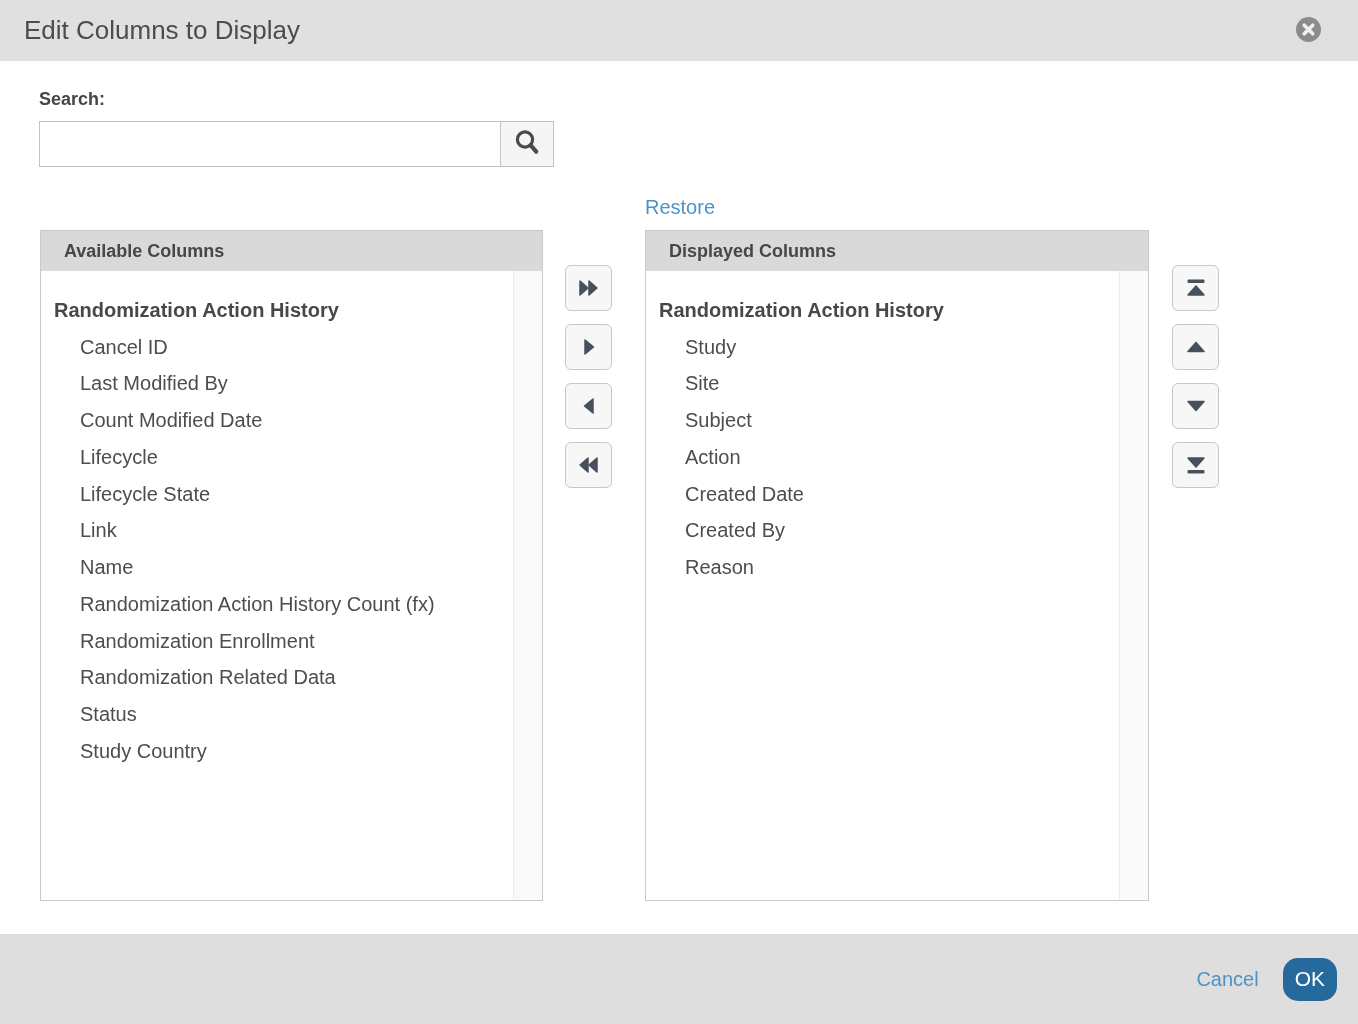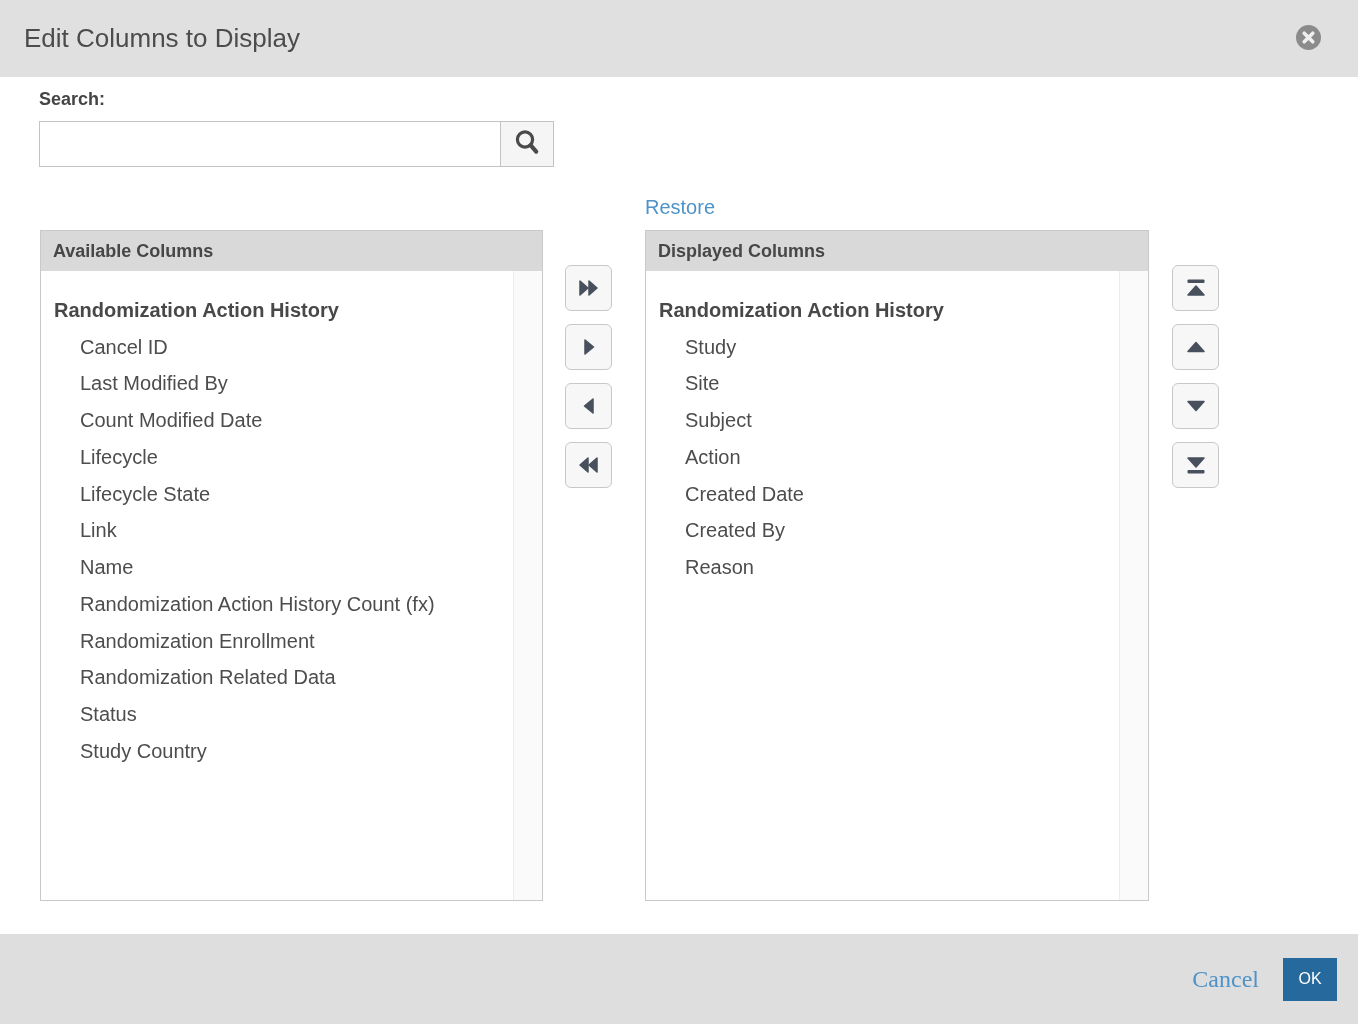--- a/index.html
+++ b/index.html
@@ -6,21 +6,21 @@
   html, body { width: 1358px; height: 1024px; background: #ffffff; }
   body {
     font-family: "Liberation Sans", "DejaVu Sans", sans-serif;
     position: relative;
     overflow: hidden;
     color: #4d4d4d;
   }
 
   
   .titlebar {
-    position: absolute; left: 0; top: 0; right: 0; height: 77px;
+    position: absolute; left: 0; top: 0; right: 0; height: 61px;
     background: #e0e0e0;
     display: flex; align-items: center;
     padding: 0 36px 0 24px;
   }
   .title {
     font-size: 26px; font-weight: 400; color: #4c4c4c;
   }
   .close-btn {
     margin-left: auto;
     width: 27px; height: 27px;
@@ -68,21 +68,21 @@
   .list-box {
     position: absolute; top: 230px; height: 671px;
     background: #ffffff;
     border: 1px solid #c9c9c9;
   }
   .list-box.available { left: 40px;  width: 503px; }
   .list-box.displayed { left: 645px; width: 504px; }
   .list-header {
     height: 40px; background: #d9d9d9;
     display: flex; align-items: center;
-    padding: 0 12px;
+    padding: 0 23px;
     font-size: 18px; font-weight: 700; color: #474747;
   }
   .list-content {
     position: absolute; left: 0; top: 40px; right: 30px; bottom: 0;
     padding-top: 21px;
     overflow: hidden;
   }
   .scroll-track {
     position: absolute; top: 40px; right: 0; bottom: 0; width: 29px;
     background: #fafafa;
@@ -116,28 +116,28 @@
   .bar-fill { fill: #47505c; }
 
   
   .footer {
     position: absolute; left: 0; right: 0; bottom: 0; height: 90px;
     background: #dedede;
     display: flex; align-items: center; justify-content: flex-end;
     padding-right: 21px;
   }
   .cancel-link {
-    font-size: 24px; color: #4e93c8; text-decoration: none;
-    margin-right: 24px; cursor: pointer; font-family: Liberation Serif, serif;
+    font-size: 20px; color: #4e93c8; text-decoration: none;
+    margin-right: 24px; cursor: pointer;
   }
   .ok-btn {
     min-width: 54px; height: 43px;
     background: #26699c; color: #ffffff;
-    border: none; border-radius: 0;
-    font-size: 16px; font-family: inherit;
+    border: none; border-radius: 15px;
+    font-size: 21px; font-family: inherit;
     display: flex; align-items: center; justify-content: center;
     padding: 0 12px; cursor: pointer;
   }
 </style>
 </head>
 <body>
 
 <div class="titlebar">
   <div class="title">Edit Columns to Display</div>
   <button class="close-btn">

